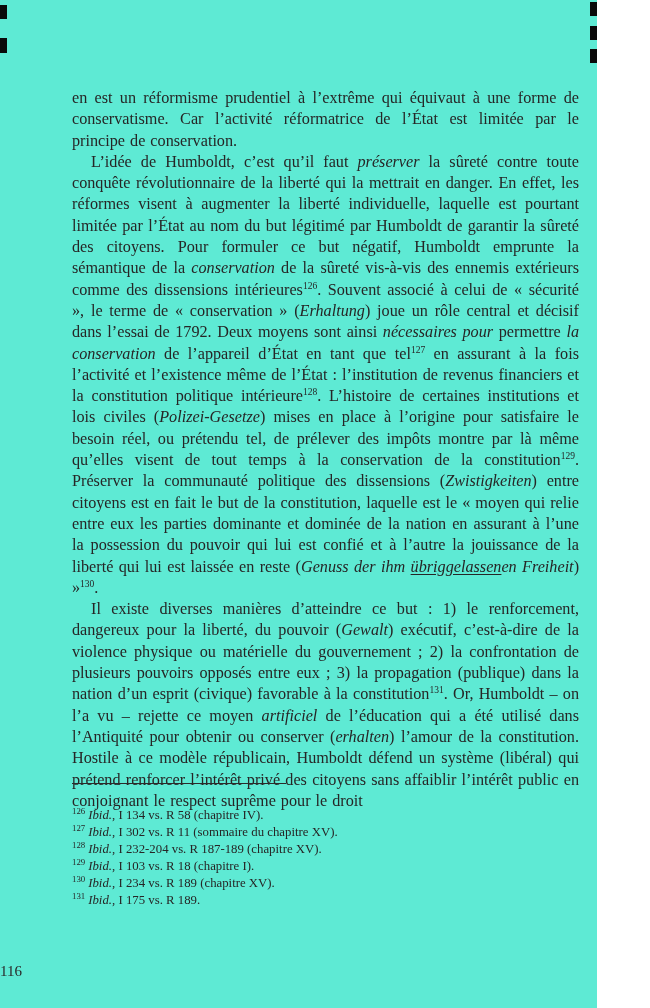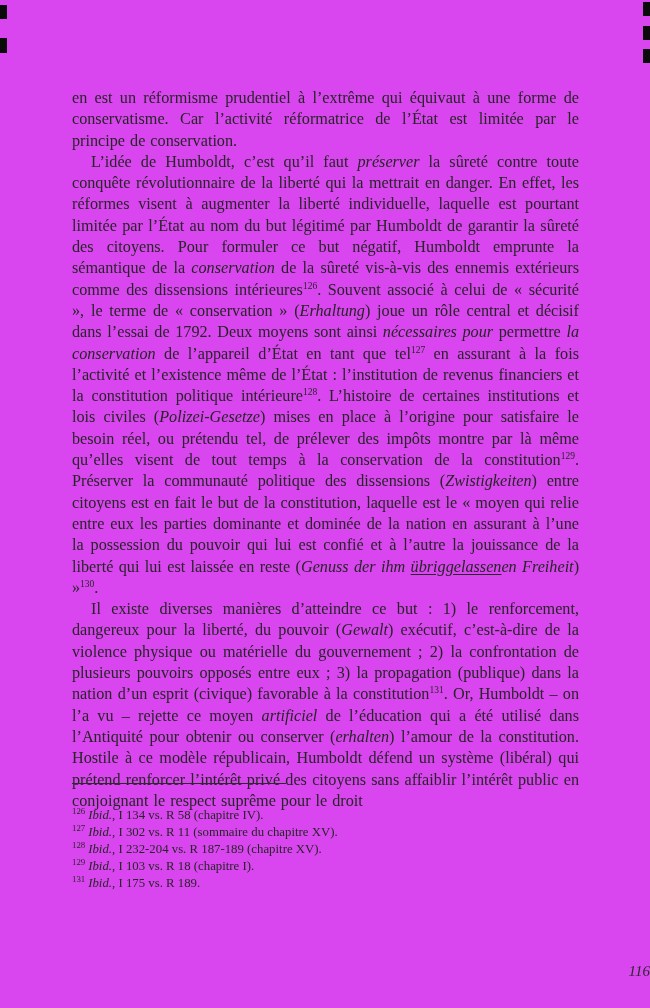--- a/index.html
+++ b/index.html
@@ -3,22 +3,22 @@
 <meta charset="utf-8">
 <style>
   html, body { margin: 0; padding: 0; }
   body {
     width: 650px; height: 1008px;
     background: #ffffff;
     font-family: "Liberation Serif", "DejaVu Serif", serif;
   }
   .page {
     position: relative;
-    width: 650px; height: 1008px;
-    background: #d946ef;
+    width: 597px; height: 1008px;
+    background: #5eead4;
     color: #262626;
     overflow: hidden;
   }
   .scan-mark {
     position: absolute;
     width: 7px; height: 14px;
     background: #0a0a0a;
   }
   .scan-mark.l1 { left: 0; top: 5px; }
   .scan-mark.l2 { left: 0; top: 38px; height: 15px; }
@@ -65,24 +65,23 @@
   .footnote sup.marker {
     font-size: 8.8px;
     line-height: 0;
     vertical-align: super;
     margin-right: 3px;
   }
   .page-number {
     position: absolute;
     left: 0; top: 963px;
     width: 100%;
-    text-align: right;
+    text-align: left;
     font-size: 15px;
     color: #2a2a2a;
-    font-style: italic;
   }
 </style>
 </head>
 <body>
 
 <div class="page">
 
   <div class="scan-mark l1"></div>
   <div class="scan-mark l2"></div>
   <div class="scan-mark r1"></div>
@@ -95,18 +94,19 @@
     <p class="indent"><span class="rm">Il existe diverses manières d’atteindre ce but : 1) le renforcement, dangereux pour la liberté, du pouvoir (</span><span class="it">Gewalt</span><span class="rm">) exécutif, c’est-à-dire de la violence physique ou matérielle du gouvernement ; 2) la confrontation de plusieurs pouvoirs opposés entre eux ; 3) la propagation (publique) dans la nation d’un esprit (civique) favorable à la constitution</span><sup class="ref">131</sup><span class="rm">. Or, Humboldt – on l’a vu – rejette ce moyen </span><span class="it">artificiel</span><span class="rm"> de l’éducation qui a été utilisé dans l’Antiquité pour obtenir ou conserver (</span><span class="it">erhalten</span><span class="rm">) l’amour de la constitution. Hostile à ce modèle républicain, Humboldt défend un système (libéral) qui prétend renforcer l’intérêt privé des citoyens sans affaiblir l’intérêt public en conjoignant le respect suprême pour le droit</span></p>
   </div>
 
   <div class="footnote-sep"></div>
 
   <div class="footnotes">
     <div class="footnote"><sup class="marker">126</sup><span><span class="it">Ibid.</span><span class="rm">, I 134 vs. R 58 (chapitre IV).</span></span></div>
     <div class="footnote"><sup class="marker">127</sup><span><span class="it">Ibid.</span><span class="rm">, I 302 vs. R 11 (sommaire du chapitre XV).</span></span></div>
     <div class="footnote"><sup class="marker">128</sup><span><span class="it">Ibid.</span><span class="rm">, I 232-204 vs. R 187-189 (chapitre XV).</span></span></div>
     <div class="footnote"><sup class="marker">129</sup><span><span class="it">Ibid.</span><span class="rm">, I 103 vs. R 18 (chapitre I).</span></span></div>
+    <div class="footnote"><sup class="marker">130</sup><span><span class="it">Ibid.</span><span class="rm">, I 234 vs. R 189 (chapitre XV).</span></span></div>
     <div class="footnote"><sup class="marker">131</sup><span><span class="it">Ibid.</span><span class="rm">, I 175 vs. R 189.</span></span></div>
   </div>
 
   <div class="page-number">116</div>
 
 </div>
 
 </body></html>

